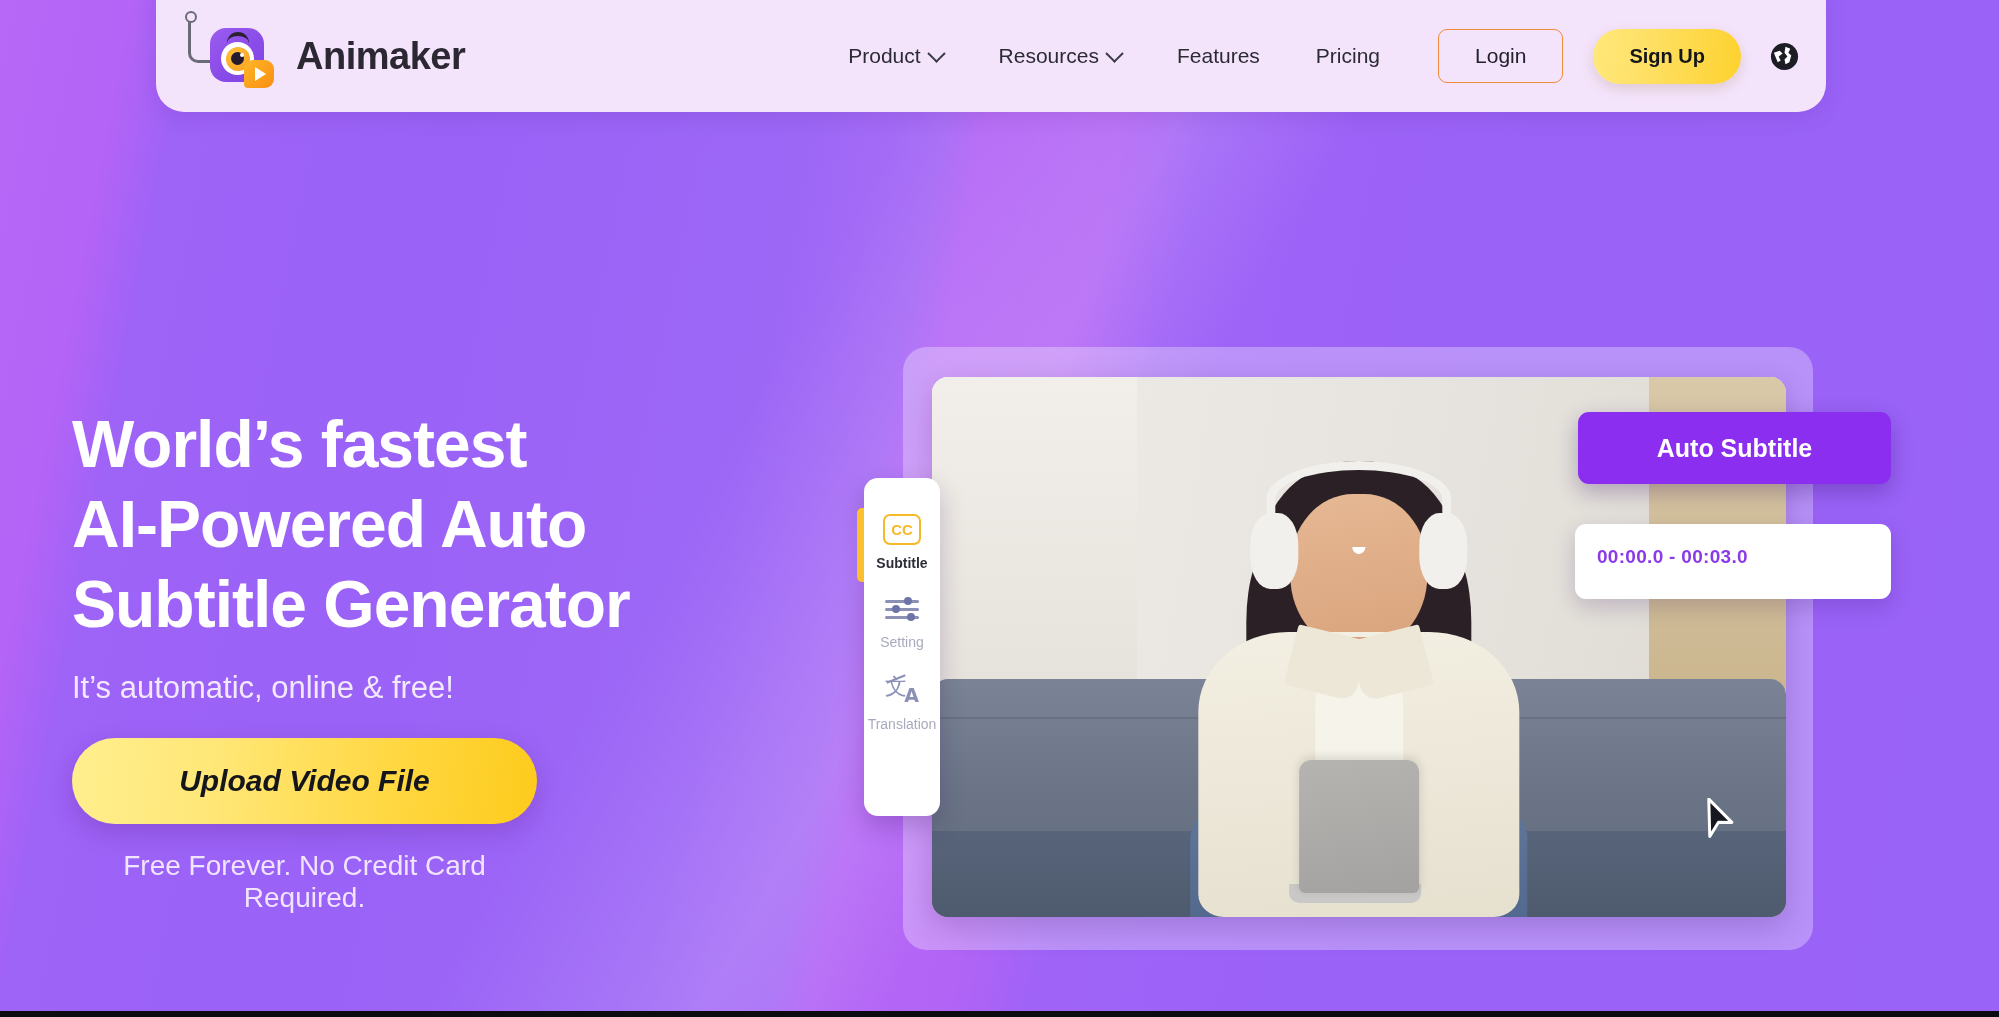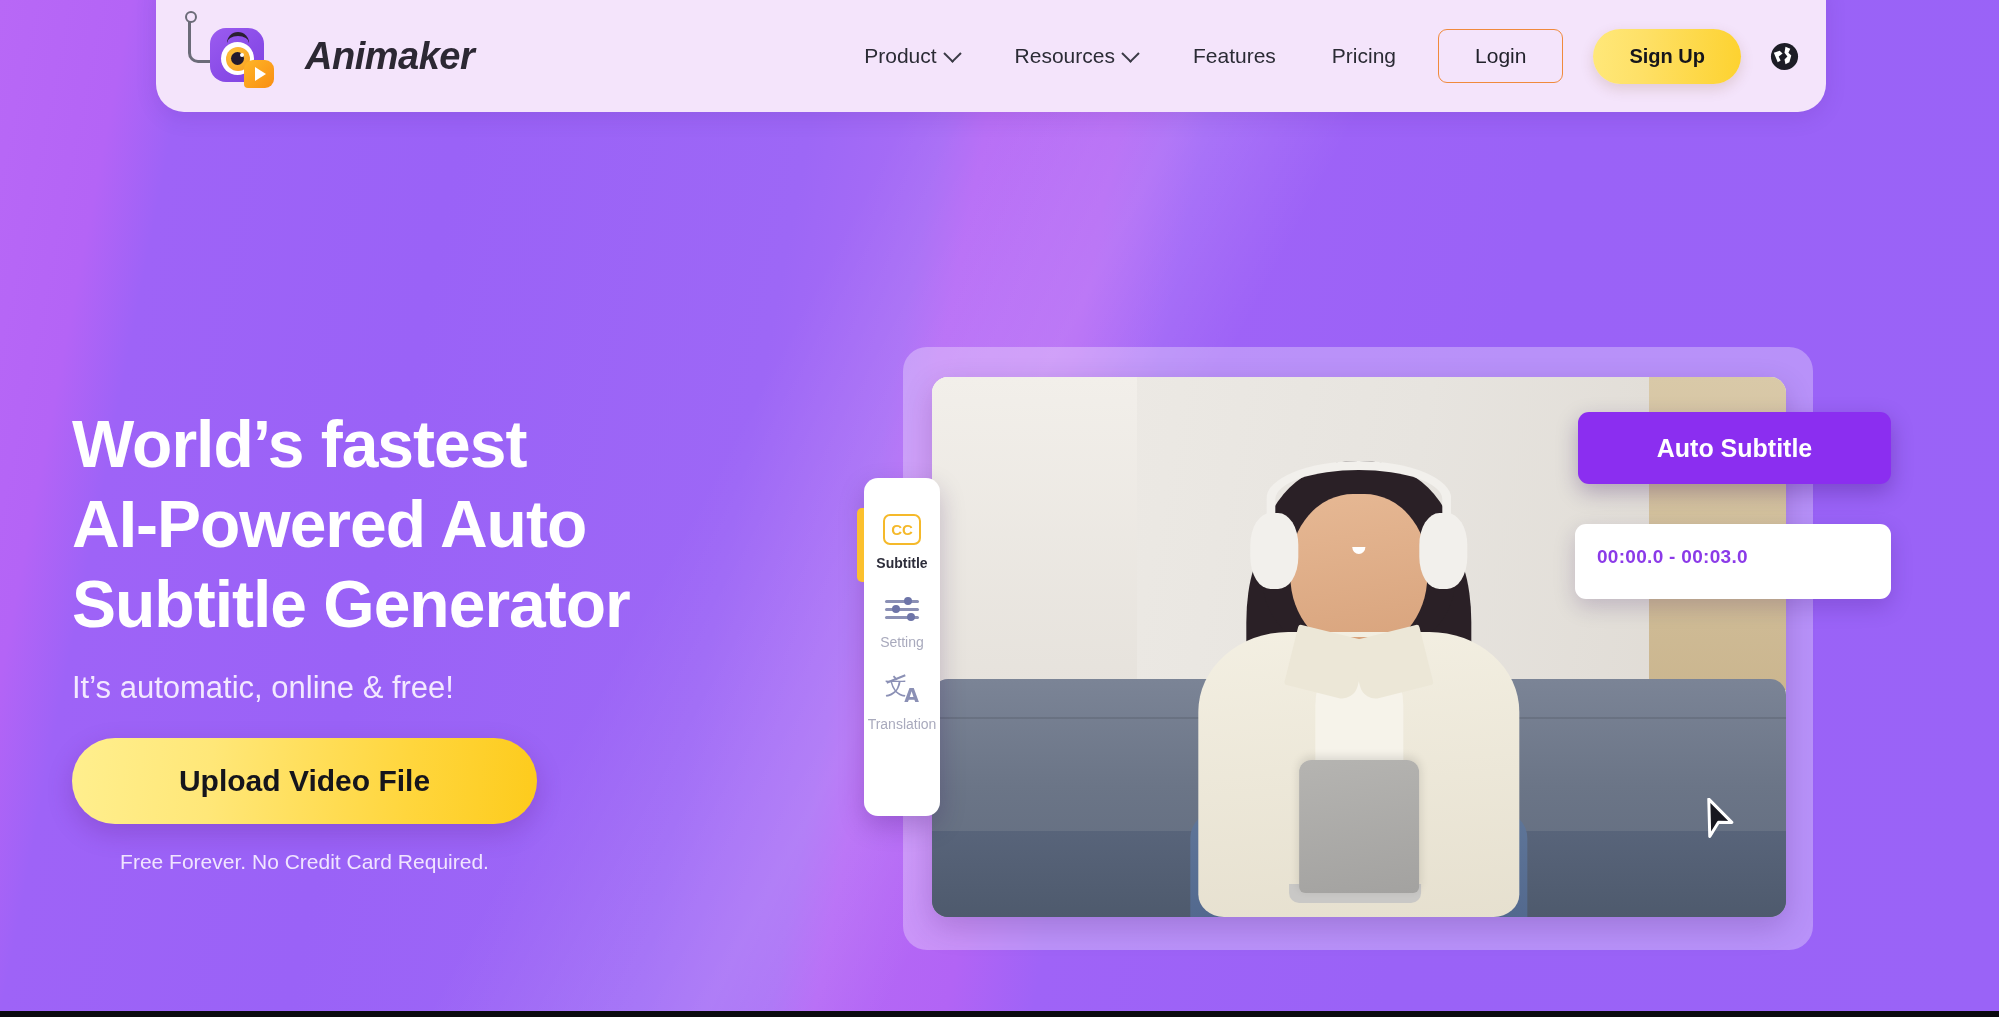--- a/index.html
+++ b/index.html
@@ -41,21 +41,21 @@
   .header{
     position:absolute;left:156px;top:-14px;width:1670px;height:126px;
     background:#f4e4fb;
     border-radius:0 0 28px 28px;
     display:flex;align-items:center;
     box-shadow:0 6px 22px rgba(60,10,100,0.10);
     box-sizing:border-box;
     padding:14px 26px 0 26px;
   }
   .brand{
-    display:flex;align-items:center;gap:25px;margin-left:22px;position:relative;font-style:italic;
+    display:flex;align-items:center;gap:16px;margin-left:22px;position:relative;
   }
   .logo-wrap{position:relative;width:64px;height:64px;}
   .logo-antenna{
     position:absolute;left:-16px;top:-6px;width:22px;height:42px;
     border-left:3px solid #6b6b78;border-bottom:3px solid #6b6b78;
     border-bottom-left-radius:10px;
   }
   .logo-antenna::before{
     content:"";position:absolute;left:-6px;top:-7px;width:8px;height:8px;
     border:2.5px solid #6b6b78;border-radius:50%;background:#f4e4fb;
@@ -103,21 +103,21 @@
   }
   .nav-item{
     display:flex;align-items:center;gap:9px;
     font-size:21px;color:#2b2b35;padding:0 28px;cursor:pointer;white-space:nowrap;
   }
   .chev{
     width:11px;height:11px;border-right:2.2px solid #3a3a45;border-bottom:2.2px solid #3a3a45;
     transform:rotate(45deg) translate(-2px,-2px);display:inline-block;
   }
   .btn-login{
-    margin-left:14px;
+    margin-left:30px;
     border:1.6px solid #f08a3c;border-radius:9px;
     padding:14px 36px;font-size:21px;color:#22222c;background:transparent;
     cursor:pointer;white-space:nowrap;
   }
   .btn-signup{
     margin-left:30px;
     border:none;border-radius:34px;padding:16px 36px;
     background:linear-gradient(95deg,#ffe87a 0%,#fee066 35%,#fdd22f 100%);
     font-size:20px;font-weight:bold;color:#15151c;cursor:pointer;white-space:nowrap;
     box-shadow:0 5px 14px rgba(120,60,10,0.16);
@@ -136,23 +136,24 @@
     font-size:31px;color:#f3e9ff;margin:26px 0 0 0;font-weight:normal;
   }
   .cta{
     margin-top:32px;display:inline-block;
     padding:26px 0;width:465px;text-align:center;
     border:none;border-radius:46px;
     background:linear-gradient(95deg,#ffef8e 0%,#ffe778 30%,#ffd63d 72%,#fdcb1c 100%);
     font-size:30px;font-weight:bold;color:#15151c;cursor:pointer;
     box-shadow:0 9px 26px rgba(80,20,110,0.22);
     font-family:"Liberation Sans",sans-serif;
+    font-style:italic;
   }
   .note{
-    margin-top:26px;font-size:21px;color:#f0e4ff;width:465px;text-align:center;
+    margin-top:26px;font-size:28px;color:#f0e4ff;width:465px;text-align:center;
   }
 
   
   .mat{
     position:absolute;left:903px;top:347px;width:910px;height:603px;
     background:rgba(255,255,255,0.30);
     border-radius:24px;
   }
   .video{
     position:absolute;left:932px;top:377px;width:854px;height:540px;

